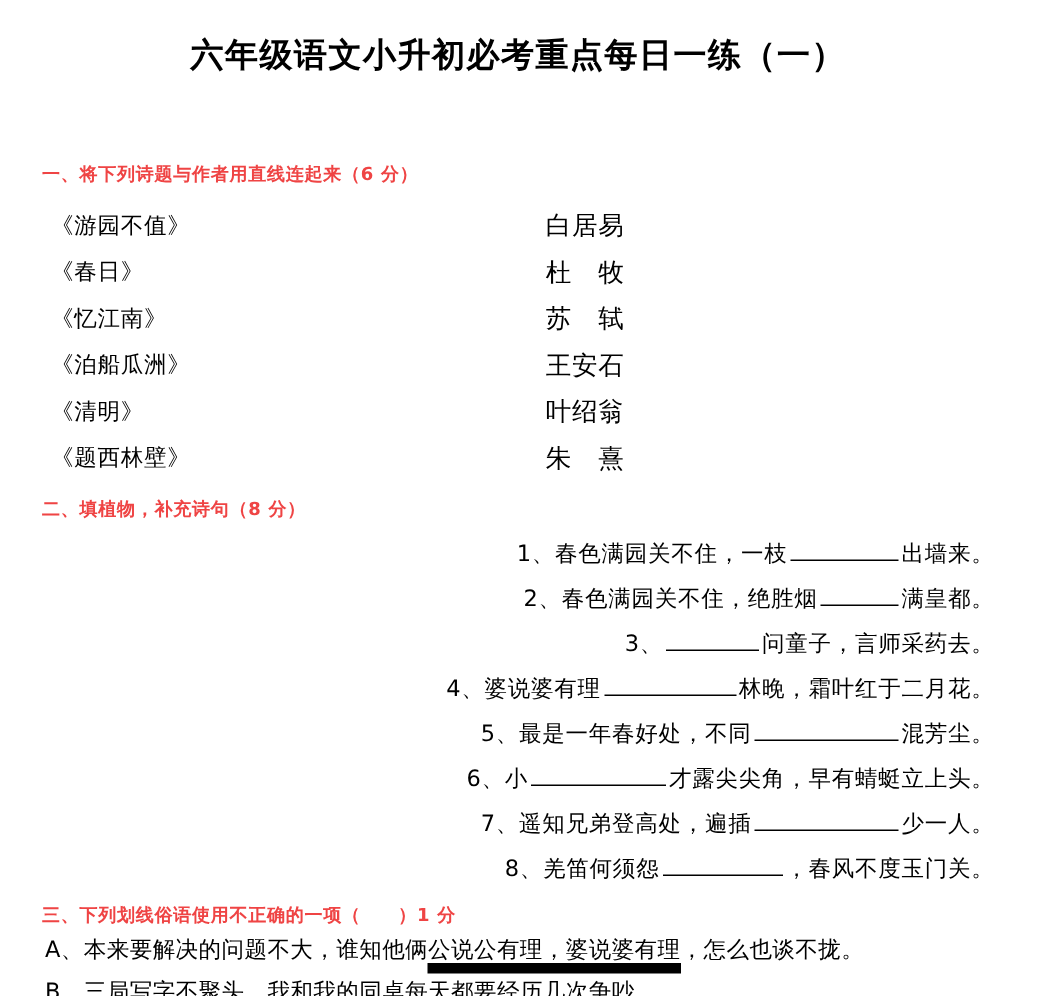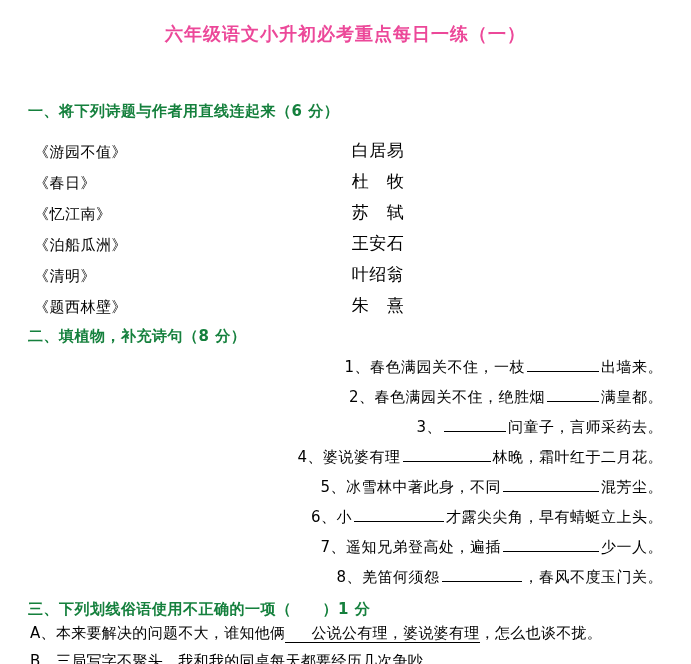--- a/index.html
+++ b/index.html
@@ -17,44 +17,45 @@
   }
   .page {
     width: 691px;
     height: 664px;
     box-sizing: border-box;
     padding: 0 28px;
     position: relative;
   }
   .doc-title {
     text-align: center;
-    font-size: 18px;
+    font-size: 22px;
     font-weight: bold;
     letter-spacing: 1px;
     margin-top: 22px;
     margin-bottom: 0;
-    color: #ec4899;
+    color: #000000;
     font-family: "DejaVu Sans", "Liberation Sans", sans-serif;
   }
   .section-heading {
-    color: #15803d;
+    color: #ef4444;
     font-weight: bold;
-    font-size: 15px;
+    font-size: 12px;
     letter-spacing: 0.5px;
   }
   .sec1-heading {
     margin-top: 56px;
   }
   .match-list {
     margin-top: 10px;
   }
   .match-row {
     display: flex;
-    align-items: flex-end;
+    align-items: center;
     height: 31px;
+    gap: 12px;
   }
   .poem-title {
     width: 290px;
     font-size: 15px;
     padding-left: 6px;
     box-sizing: border-box;
     letter-spacing: 0.5px;
   }
   .poet-name {
     font-size: 17px;
@@ -89,22 +90,21 @@
   }
   .choice-row {
     font-size: 15px;
     height: 28px;
     line-height: 28px;
     padding-left: 2px;
     letter-spacing: 0.3px;
     white-space: nowrap;
   }
   .underline-text {
-    border-bottom: 1px solid #000000;
-    padding-left: 26px;
+    border-bottom: 7px solid #000000;
   }
   .clip-bottom {
     overflow: hidden;
     height: 18px;
   }
 </style>
 </head>
 <body>
 
 <div class="page">
@@ -140,21 +140,21 @@
     </div>
   </div>
 
   <div class="section-heading sec2-heading">二、填植物，补充诗句（8 分）</div>
 
   <div class="fill-list">
     <div class="fill-row"><span>1、</span><span>春色满园关不住，一枝</span><span class="blank" style="width:72px"></span><span>出墙来。</span></div>
     <div class="fill-row"><span>2、</span><span>春色满园关不住，绝胜烟</span><span class="blank" style="width:52px"></span><span>满皇都。</span></div>
     <div class="fill-row"><span>3、</span><span></span><span class="blank" style="width:62px"></span><span>问童子，言师采药去。</span></div>
     <div class="fill-row"><span>4、</span><span>婆说婆有理</span><span class="blank" style="width:88px"></span><span>林晚，霜叶红于二月花。</span></div>
-    <div class="fill-row"><span>5、</span><span>冰雪林中著此身，不同</span><span class="blank" style="width:96px"></span><span>混芳尘。</span></div>
+    <div class="fill-row"><span>5、</span><span>最是一年春好处，不同</span><span class="blank" style="width:96px"></span><span>混芳尘。</span></div>
     <div class="fill-row"><span>6、</span><span>小</span><span class="blank" style="width:90px"></span><span>才露尖尖角，早有蜻蜓立上头。</span></div>
     <div class="fill-row"><span>7、</span><span>遥知兄弟登高处，遍插</span><span class="blank" style="width:96px"></span><span>少一人。</span></div>
     <div class="fill-row"><span>8、</span><span>羌笛何须怨</span><span class="blank" style="width:80px"></span><span>，春风不度玉门关。</span></div>
   </div>
 
   <div class="section-heading sec3-heading">三、下列划线俗语使用不正确的一项（　　）1 分</div>
 
   <div>
     <div class="choice-row"><span>A、</span><span>本来要解决的问题不大，谁知他俩</span><span class="underline-text">公说公有理，婆说婆有理</span><span>，怎么也谈不拢。</span></div>
     <div class="choice-row clip-bottom"><span>B、</span><span>三局写字不聚头，我和我的同桌每天都要经历几次争吵。</span></div>

